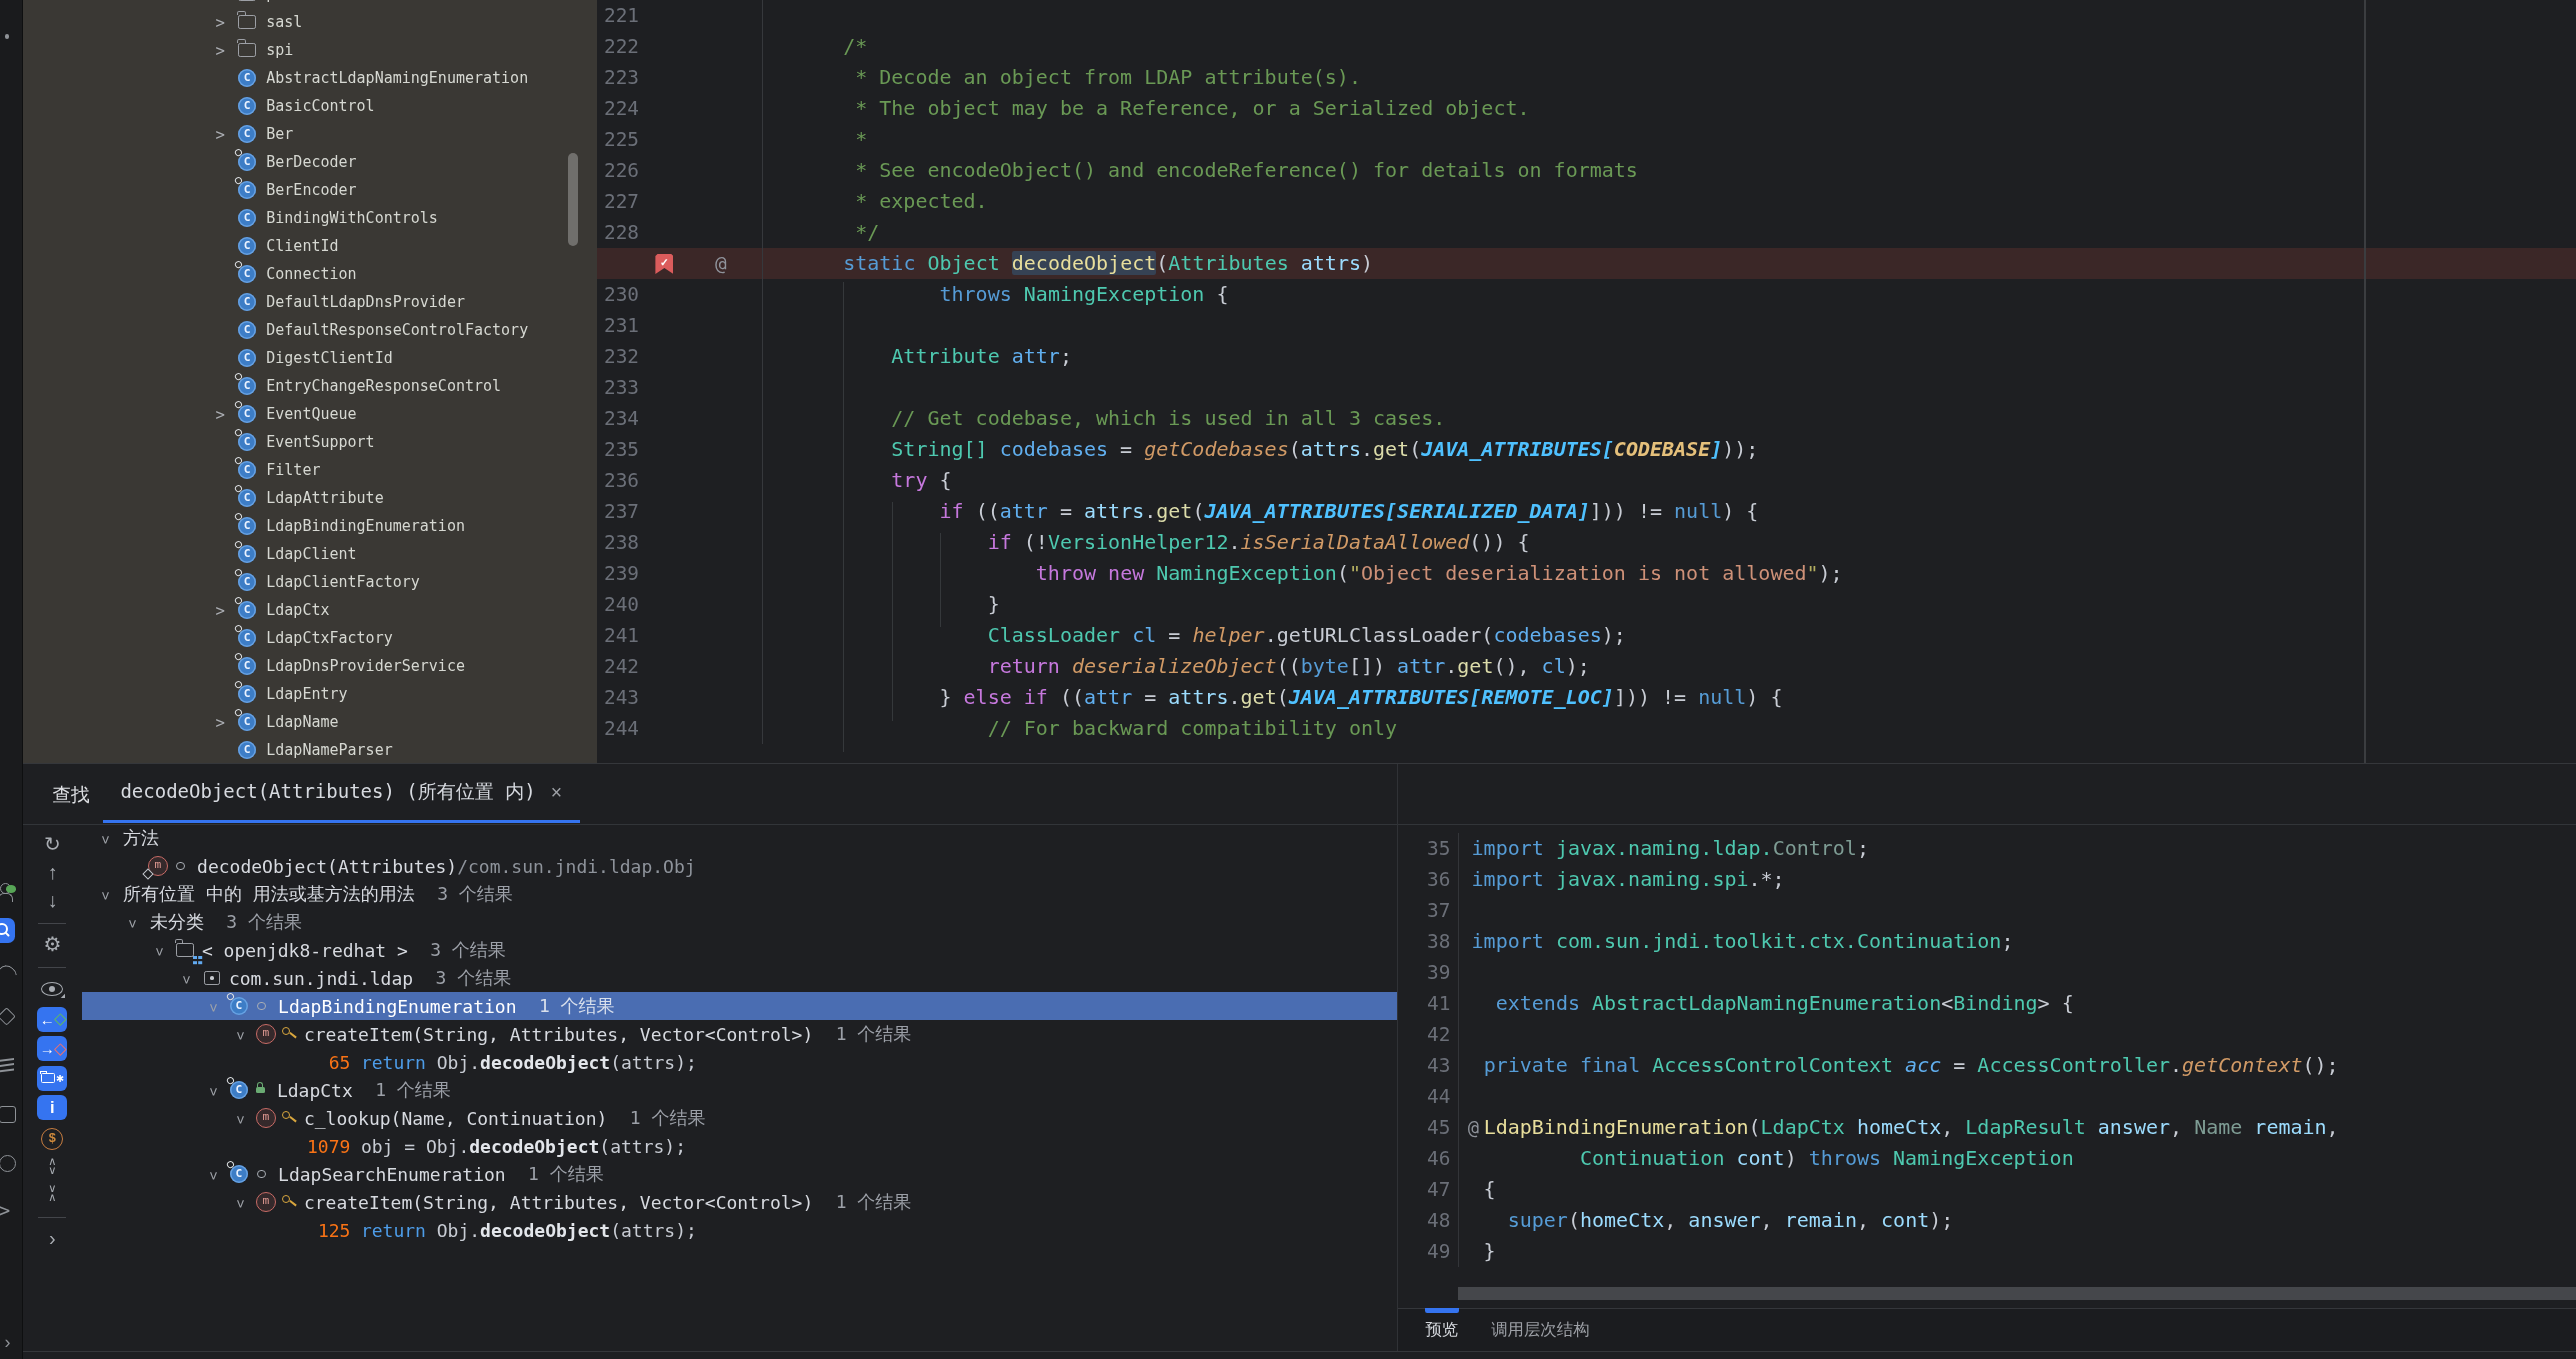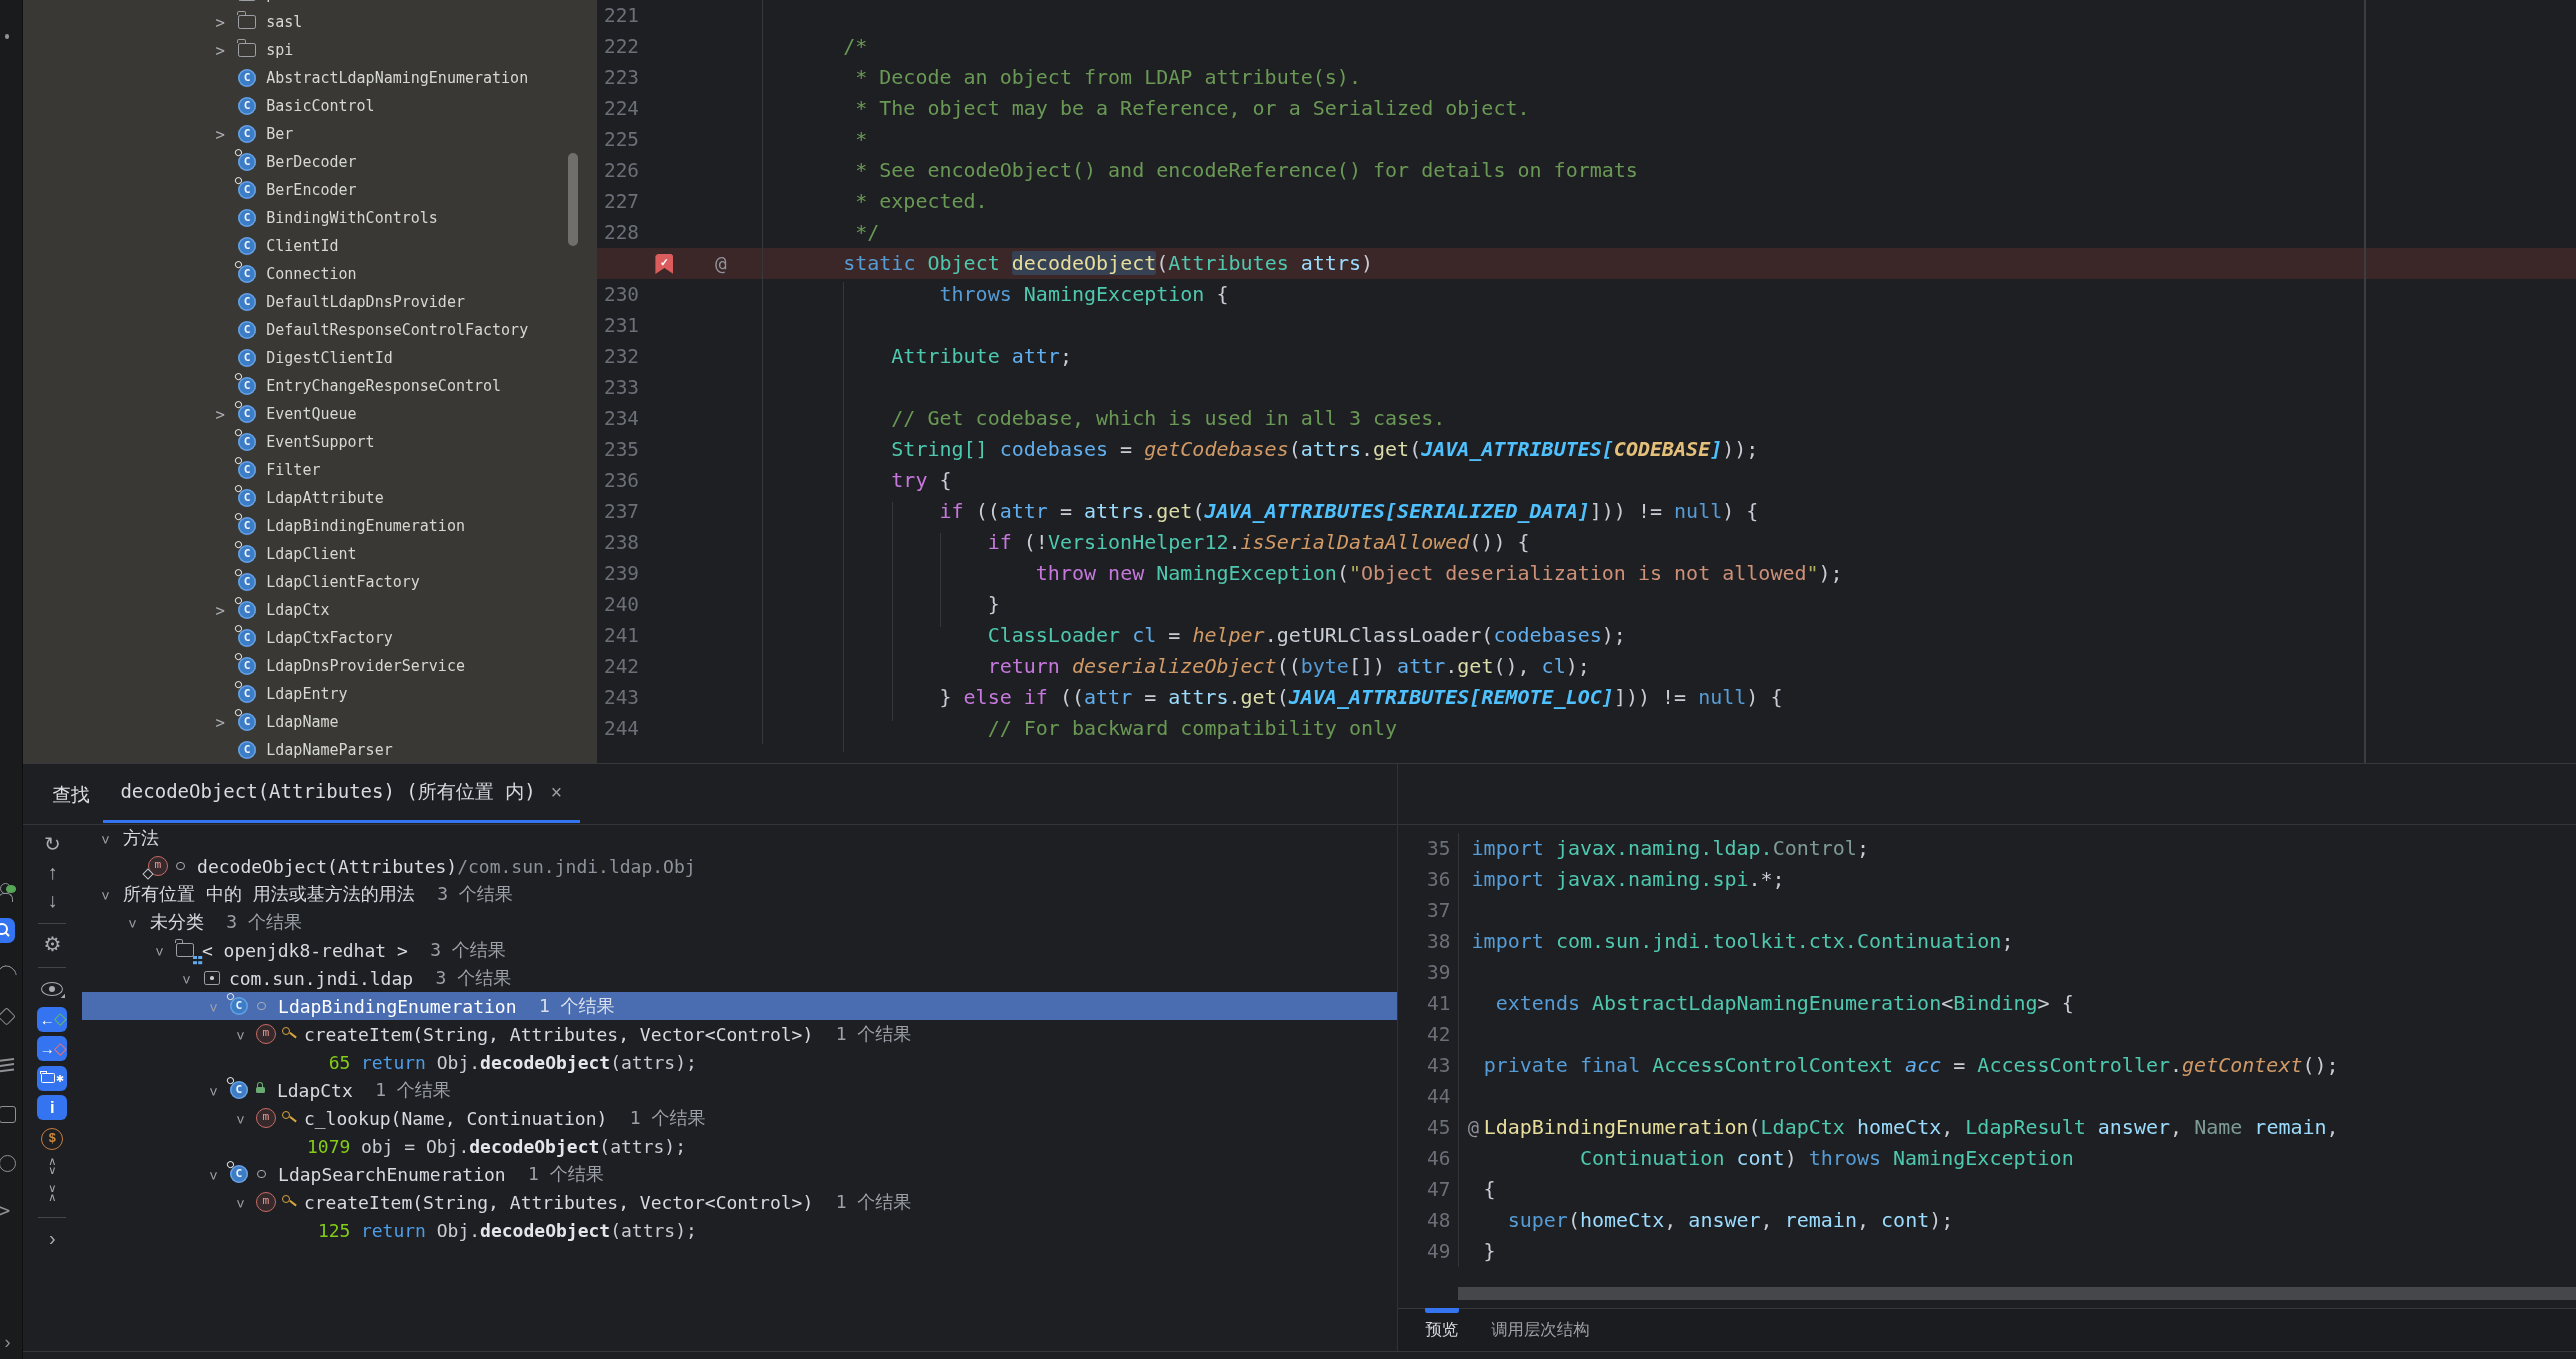--- a/index.html
+++ b/index.html
@@ -137,21 +137,21 @@
       font-family:"DejaVu Sans Mono",monospace;font-size:18px;}
   .ft-row.selected{background:#4A6DB2;}
   .ft-chev{width:25px;color:#9EA2A8;flex:none;text-align:center;}
   .ft-chev span{display:inline-block;transform:rotate(90deg);font-size:14px;}
   .ft-iconslot{width:25px;display:flex;align-items:center;justify-content:center;flex:none;position:relative;}
   .ft-label{color:#D7DAE0;margin-left:4.5px;}
   .ft-row.selected .ft-label{color:#FFFFFF;}
   .ft-loc{color:#8E939B;}
   .ft-count{color:#9CA0A8;margin-left:22.4px;}
   .ft-row.selected .ft-count{color:#D9E0EC;}
-  .ft-lineno{display:inline-block;width:119px;text-align:right;color:#84cc16;margin-right:10.5px;flex:none;}
+  .ft-lineno{display:inline-block;width:119px;text-align:right;color:#f97316;margin-right:10.5px;flex:none;}
 
   
   #fp-divider{position:absolute;left:1375px;top:0;bottom:8.2px;width:0.7px;background:#303236;}
   #preview-pane{position:absolute;left:1376px;top:60px;right:0;bottom:60px;overflow:hidden;}
   #preview-lines{position:absolute;left:0;top:9px;right:0;}
   .pv-row{height:31px;line-height:31px;display:flex;white-space:nowrap;position:relative;}
   .pv-row.active{background:#26282C;}
   .pv-num{width:52px;text-align:right;color:#6B6F78;font-family:"DejaVu Sans Mono",monospace;
       font-size:19.4px;flex:none;padding-right:7.5px;position:relative;}
   .pv-code{font-family:"DejaVu Sans Mono",monospace;font-size:20px;white-space:pre;

